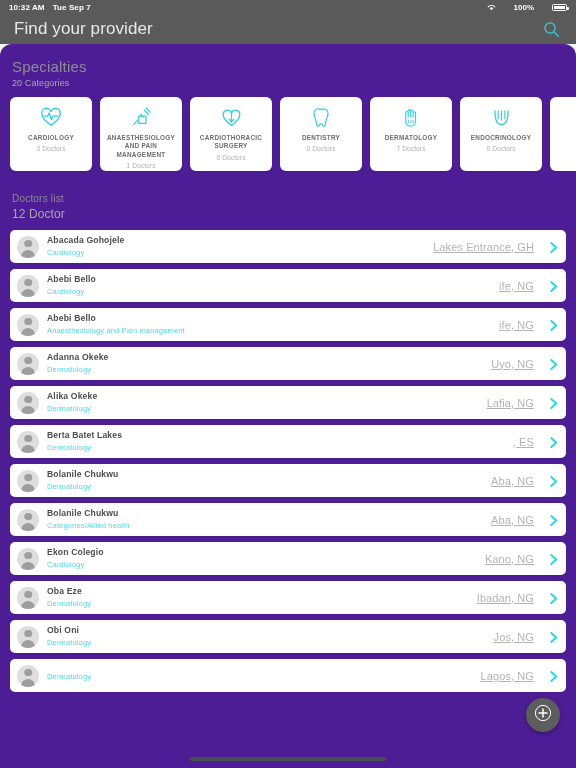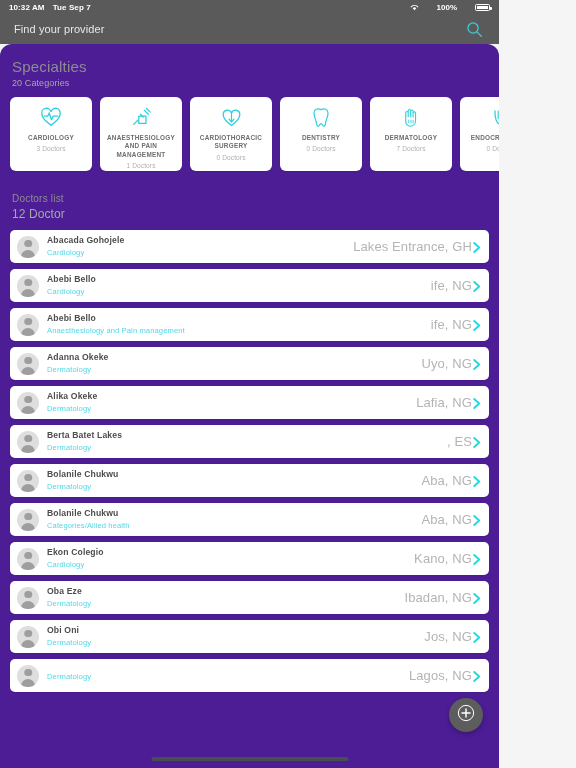--- a/index.html
+++ b/index.html
@@ -2,21 +2,21 @@
 <html><head>
 <meta charset="utf-8">
 <style>
   * { margin:0; padding:0; box-sizing:border-box; }
   html, body {
     width:576px; height:768px;
     font-family:"Liberation Sans", sans-serif;
     background:#f5f5f5;
     overflow:hidden;
   }
-  .screen { position:relative; width:499px; height:768px; background:#f5f5f5; }
+  .screen { position:relative; width:576px; height:768px; background:#f5f5f5; }
 
   
   .statusbar {
     height:14px; background:#5a5a5a;
     display:flex; align-items:center;
     padding:0 9px 0 9px;
     color:#ffffff;
   }
   .sb-left { display:flex; align-items:baseline; gap:8px; font-size:8px; font-weight:bold; letter-spacing:.1px; }
   .sb-spacer { flex:1; }
@@ -27,21 +27,21 @@
   .batt::after { content:""; position:absolute; right:-2.5px; top:2px; width:1.5px; height:3px; background:#ffffff; border-radius:0 1px 1px 0; }
   .batt i { position:absolute; left:1px; top:1px; bottom:1px; right:1px; background:#ffffff; border-radius:.5px; display:block; }
 
   
   .navbar {
     height:30px; background:#5a5a5a;
     display:flex; align-items:center;
     padding:0 14px 0 14px;
     position:relative;
   }
-  .nav-title { color:#e8e8e8; font-size:11px; font-weight:400; letter-spacing:.1px; }
+  .nav-title { color:#e8e8e8; font-size:17px; font-weight:400; letter-spacing:.1px; }
   .nav-spacer { flex:1; }
   .search-btn { width:22px; height:22px; display:flex; align-items:center; justify-content:center; cursor:pointer; }
 
   
   .panel {
     position:absolute; top:44px; left:0; right:0; bottom:0;
     background:#4c1d95;
     border-radius:12px 12px 0 0;
     overflow:hidden;
   }
@@ -95,21 +95,21 @@
   .avatar {
     width:22px; height:22px; border-radius:50%;
     background:#dedede; flex:0 0 auto;
     position:relative; overflow:hidden; margin-right:8px;
   }
   .avatar .head { position:absolute; left:50%; top:4px; width:7.5px; height:7.5px; background:#9e9e9e; border-radius:50%; transform:translateX(-50%); }
   .avatar .body { position:absolute; left:50%; bottom:-1px; width:14px; height:9px; background:#9e9e9e; border-radius:7px 7px 0 0; transform:translateX(-50%); }
   .doc-info { flex:1; min-width:0; }
   .doc-name { font-size:8.6px; font-weight:bold; color:#4d4d4d; letter-spacing:.15px; line-height:1.3; }
   .doc-spec { font-size:7.6px; color:#52d8e6; letter-spacing:.1px; margin-top:2px; line-height:1.3; }
-  .doc-loc { font-size:13px; color:#b4b4b4; letter-spacing:.1px; margin-right:0; white-space:nowrap; }
+  .doc-loc { font-size:11px; color:#b4b4b4; letter-spacing:.1px; margin-right:15px; white-space:nowrap;text-decoration:underline; }
   .chev { width:9px; height:13px; flex:0 0 auto; }
 
   
   .fab {
     position:absolute; right:16px; bottom:36px;
     width:34px; height:34px; border-radius:50%;
     background:#5d5d5d;
     display:flex; align-items:center; justify-content:center;
     box-shadow:0 2px 5px rgba(0,0,0,0.25);
     cursor:pointer;

